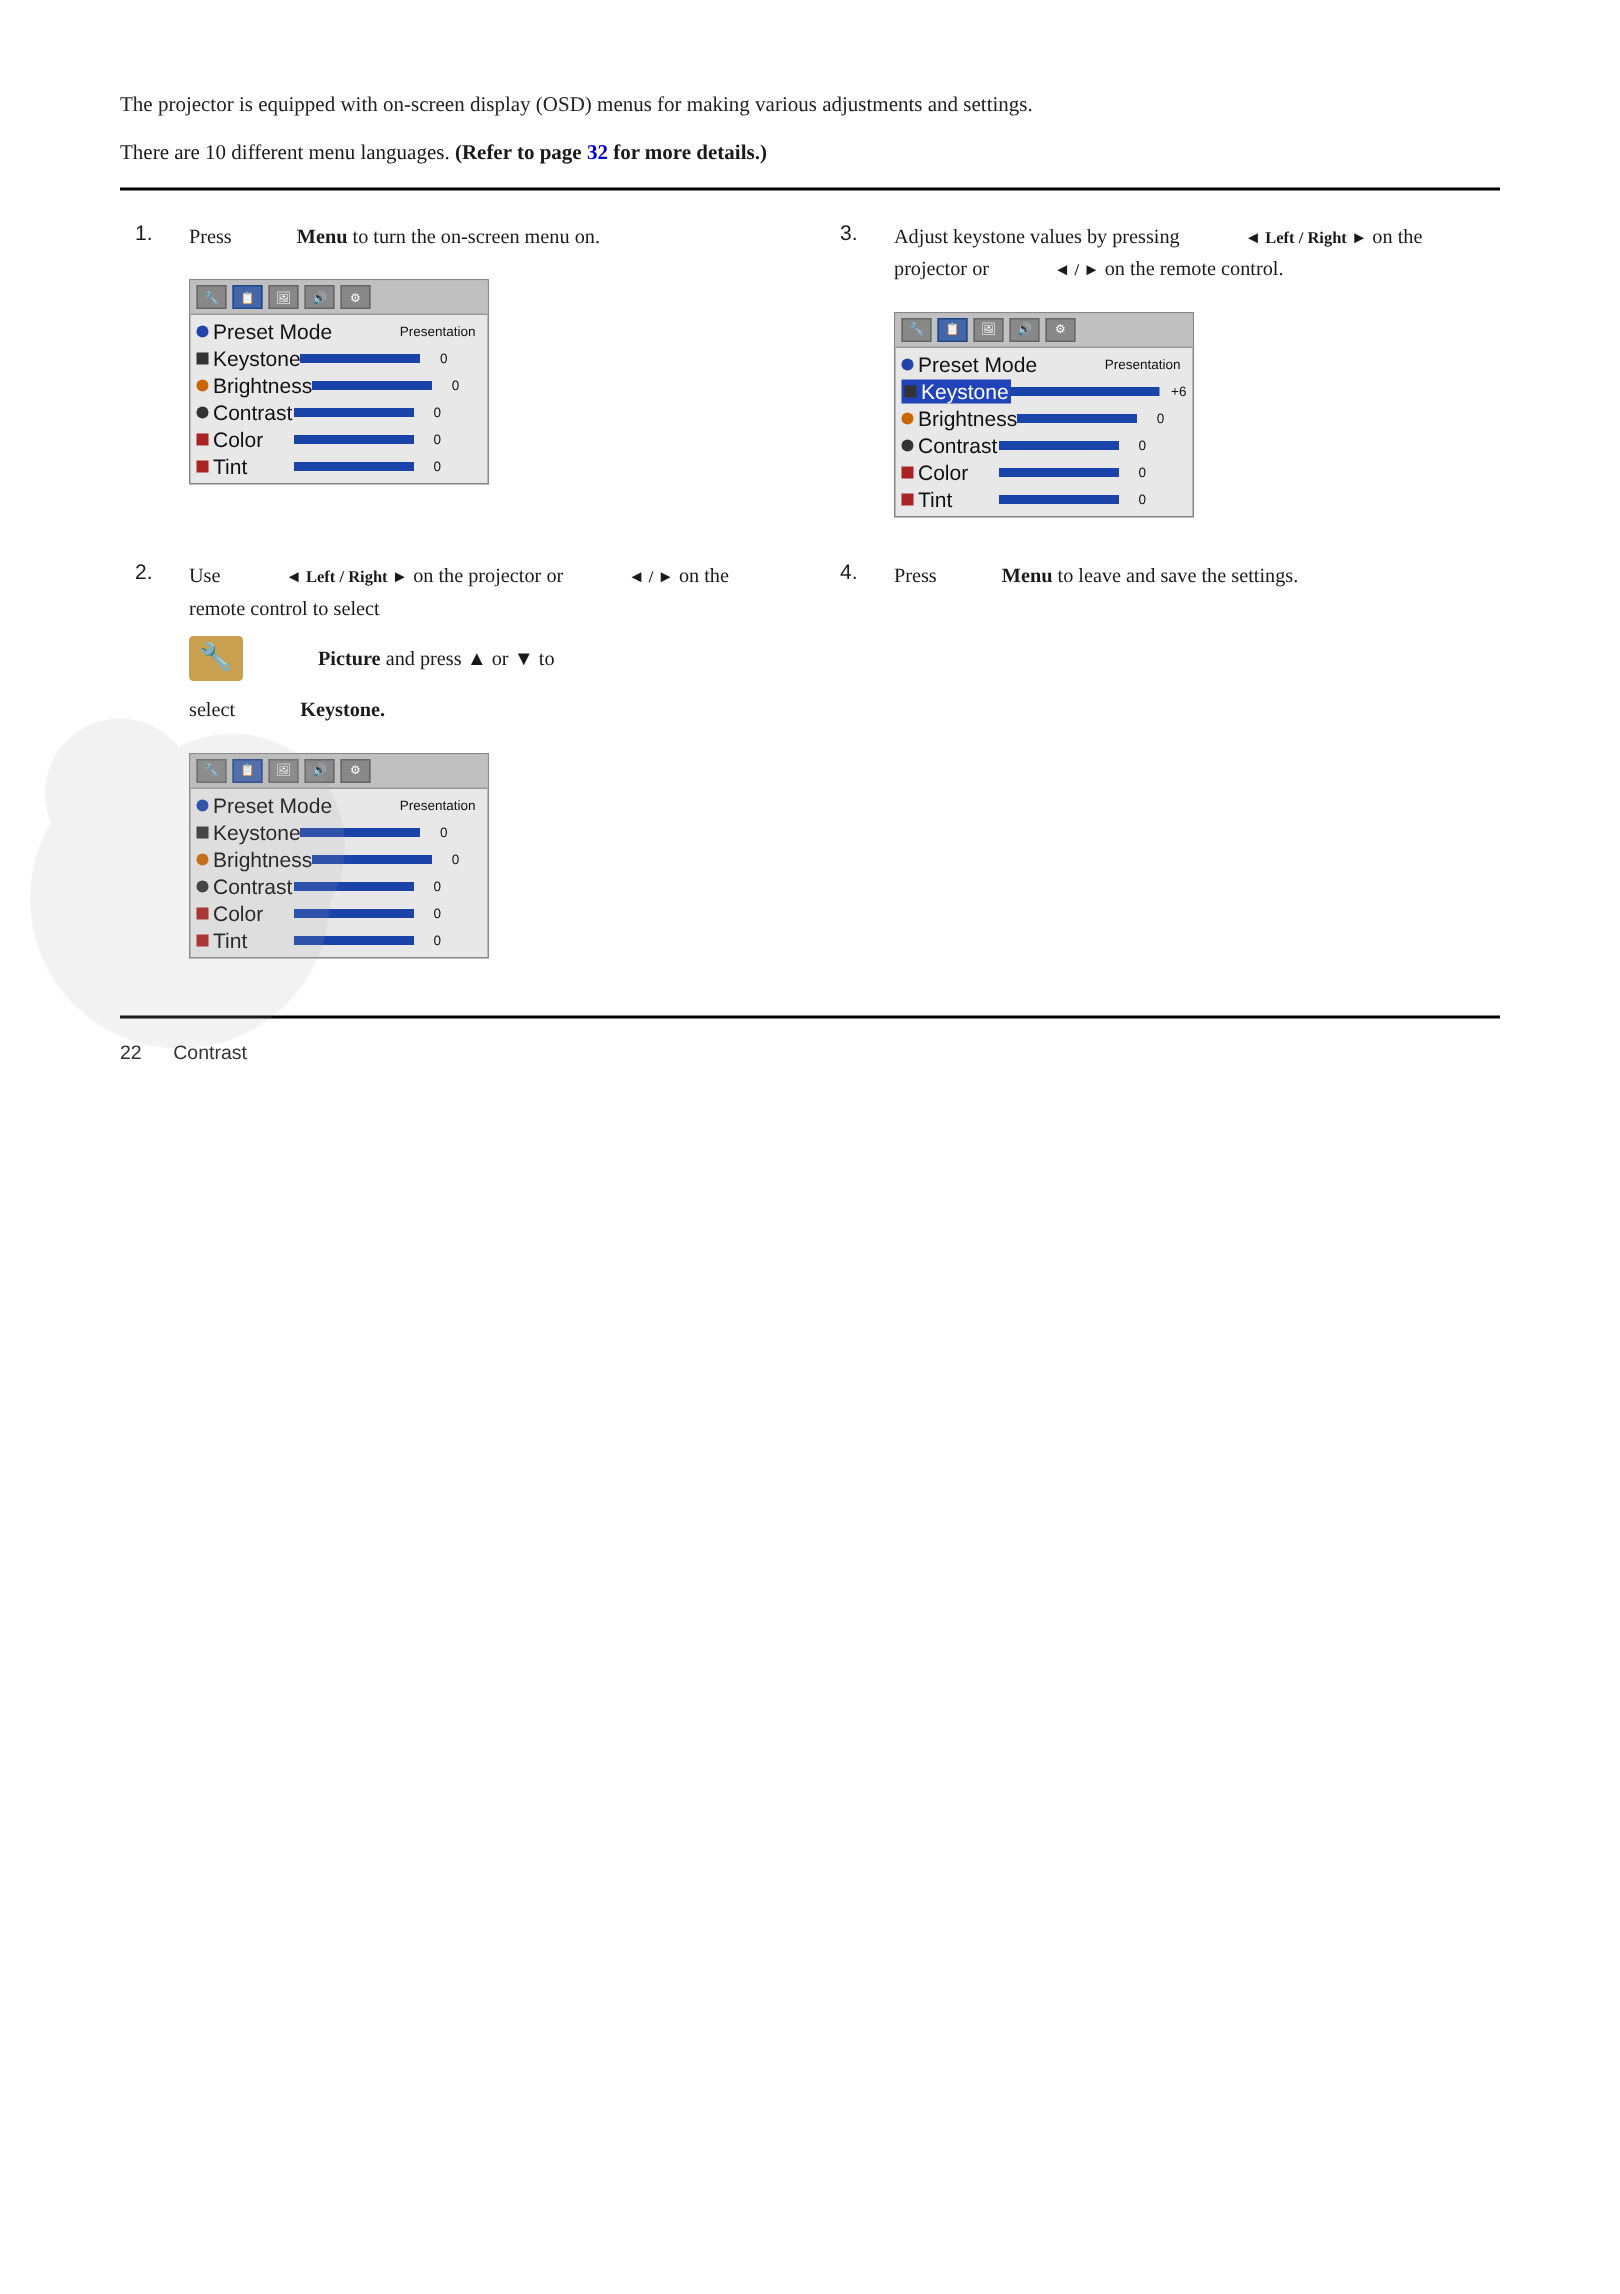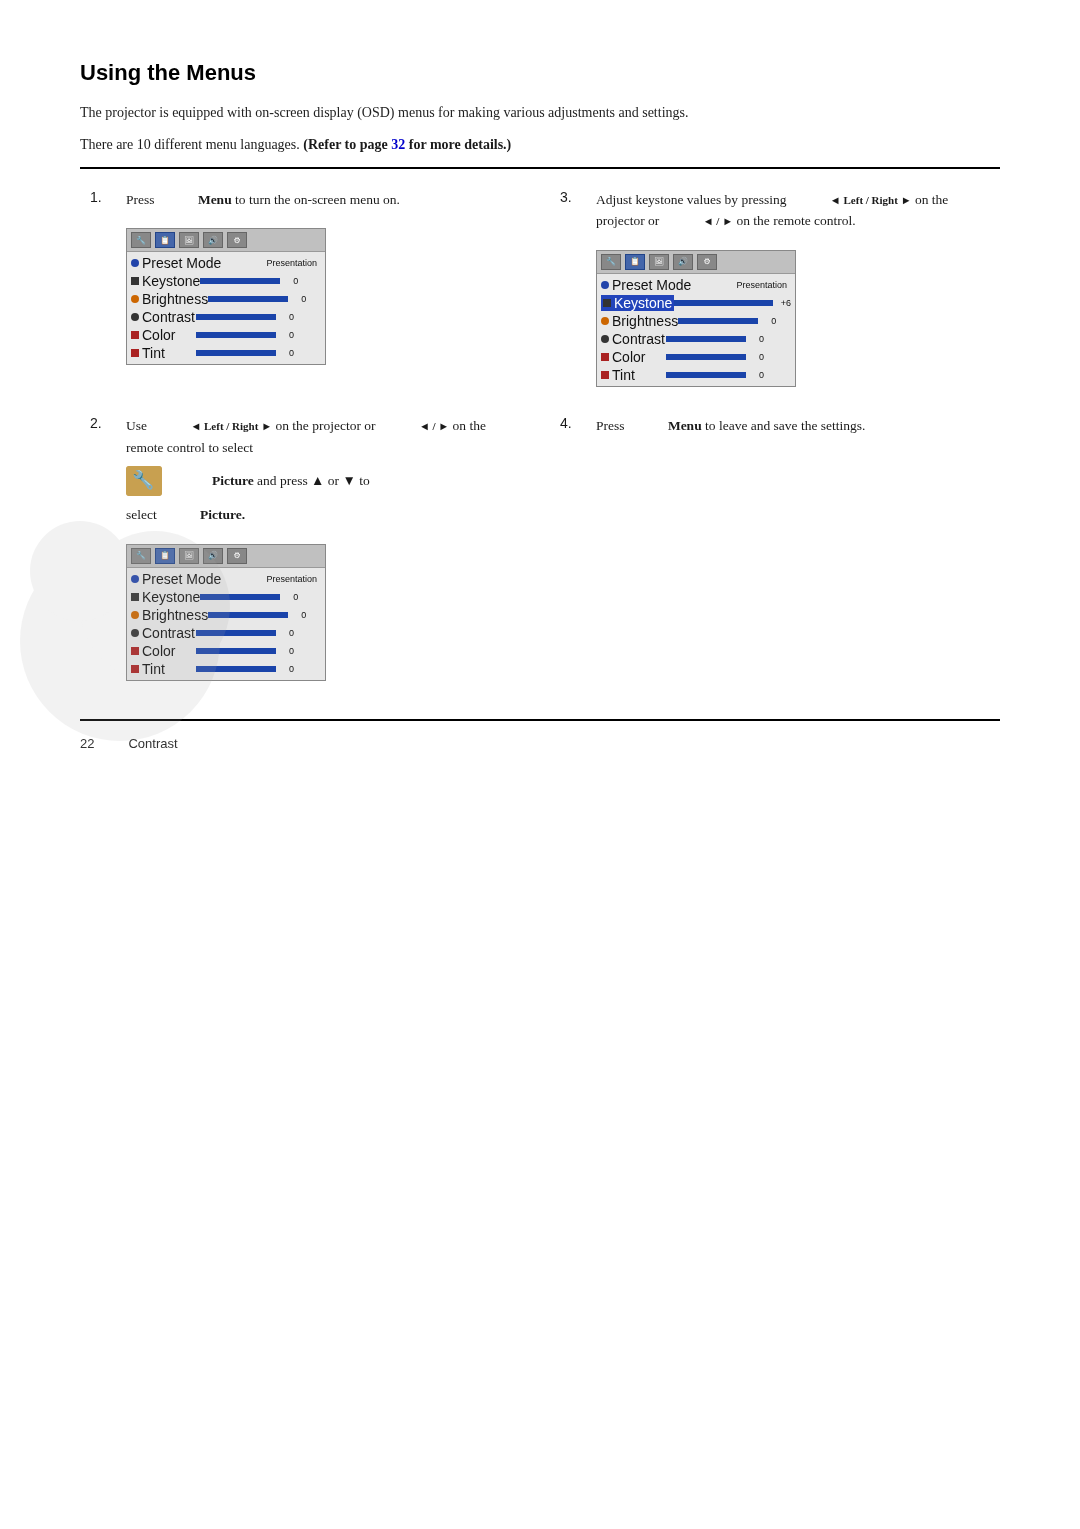--- a/index.html
+++ b/index.html
@@ -199,21 +199,21 @@
       font-size: 18px;
     }
     .footer {
       position: absolute;
       bottom: 50px;
       left: 80px;
       font-family: Arial, sans-serif;
       font-size: 13px;
       color: #333;
       display: flex;
-      gap: 34px;
+      gap: 21px;
     }
     .page-number {
       font-weight: normal;
     }
     
     .bg-circles {
       position: absolute;
       bottom: 0;
       left: 0;
       right: 0;
@@ -226,21 +226,20 @@
       position: absolute;
       border-radius: 50%;
       background: #aaa;
     }
   </style>
 </head>
 <body>
 
 <div class="page">
 
-  <h1 class="section-title">Using the Menus</h1>
 
   <p class="intro-text">The projector is equipped with on-screen display (OSD) menus for making various adjustments and settings.</p>
 
   <p class="refer-text">
     <span>There are 10 different menu languages. </span><span class="bold-text">(Refer to page </span><span class="link-text">32</span><span class="bold-text"> for more details.)</span>
   </p>
 
 
   <hr class="top-divider">
 
@@ -405,21 +404,21 @@
           <span>Use <span class="bold arrow">◄ Left / Right ►</span> on the projector or <span class="bold arrow">◄ / ►</span> on the remote control to select</span>
           <div class="picture-inline">
             <div class="picture-icon">
               <svg width="36" height="30" viewBox="0 0 36 30">
                 <rect width="36" height="30" rx="3" fill="#c8a050"></rect>
                 <text x="18" y="20" text-anchor="middle" font-size="18" fill="#fff">🔧</text>
               </svg>
             </div>
             <span><span class="bold">Picture</span> and press ▲ or ▼ to</span>
           </div>
-          <span>select <span class="bold">Picture.</span></span>
+          <span>select <span class="bold">Keystone.</span></span>
         </div>
       </div>
 
       <div class="osd-menu">
         <div class="osd-toolbar">
           <div class="osd-icon">🔧</div>
           <div class="osd-icon active">📋</div>
           <div class="osd-icon">🖼</div>
           <div class="osd-icon">🔊</div>
           <div class="osd-icon">⚙</div>

